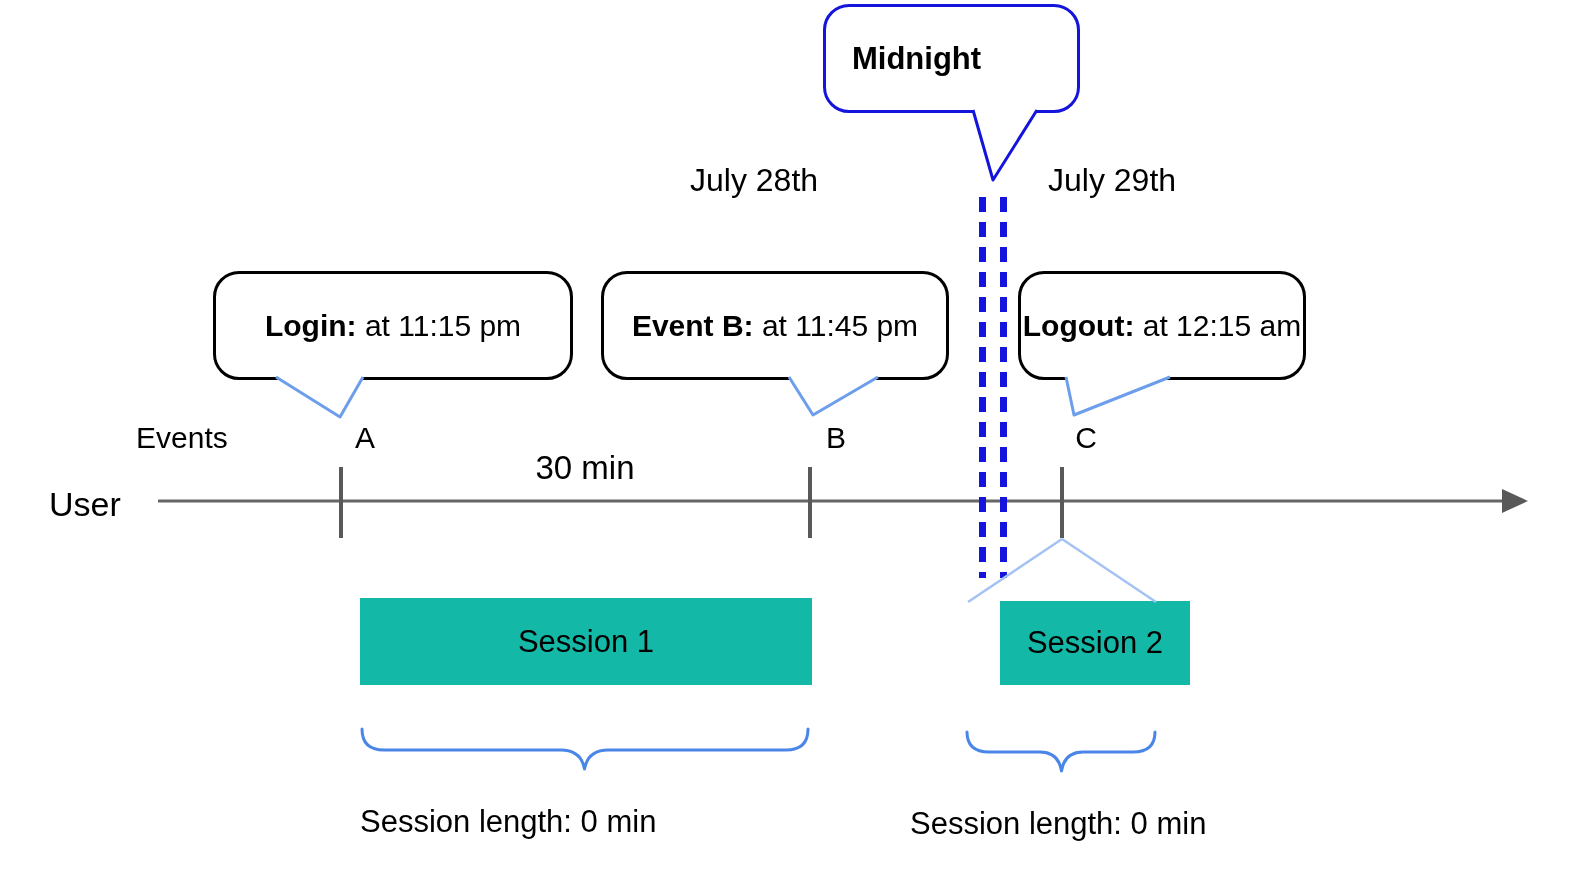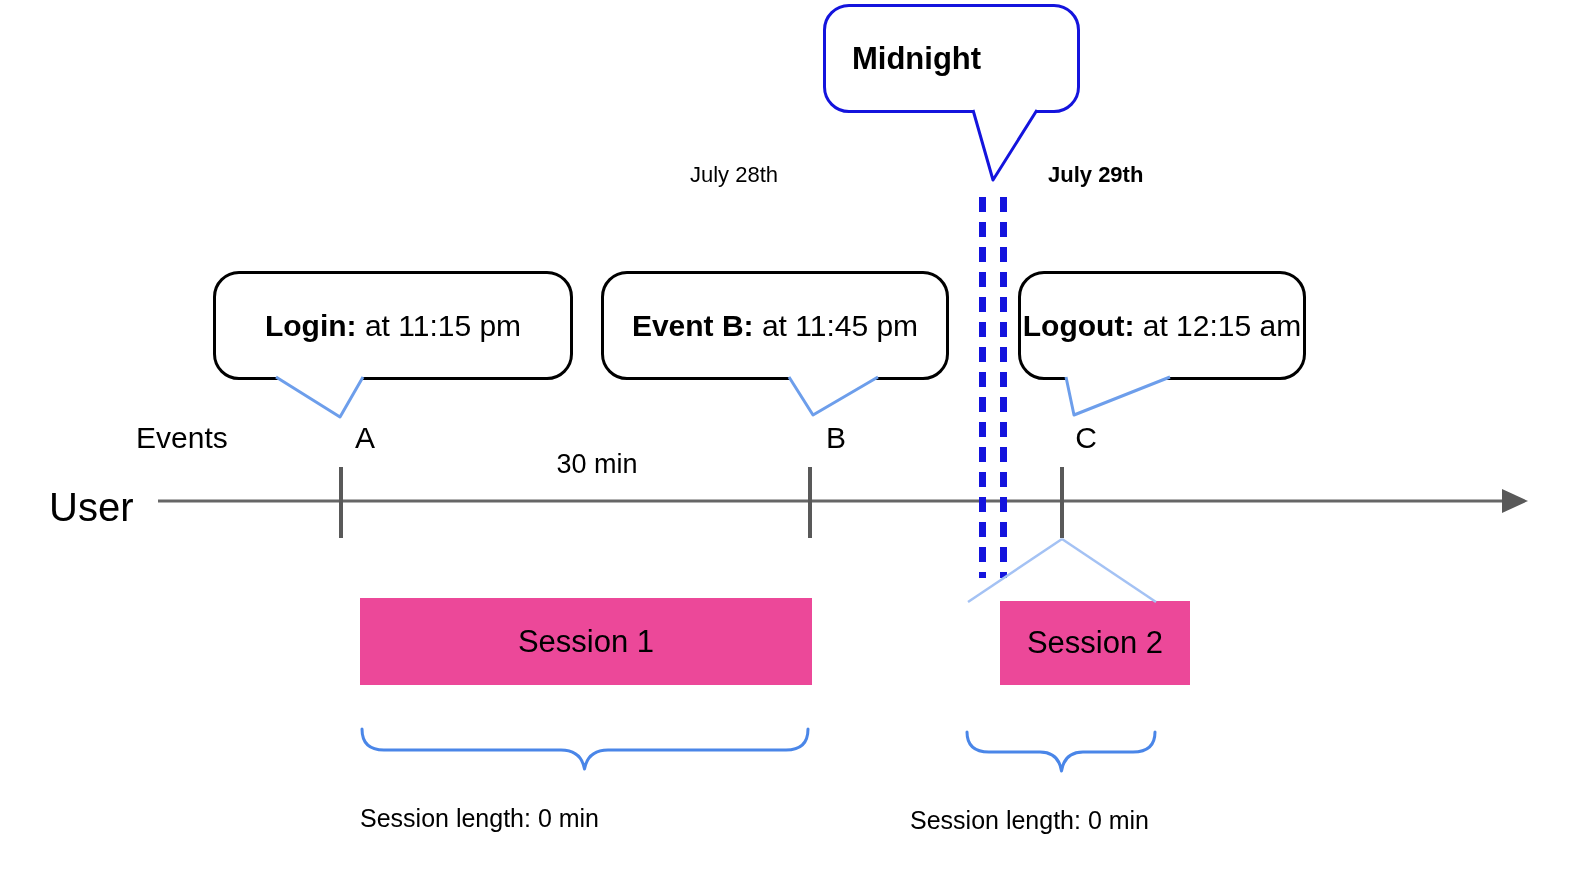--- a/index.html
+++ b/index.html
@@ -26,52 +26,52 @@
     box-sizing: border-box;
   }
   .bubble b { font-weight: 700; }
   .bubble.dark {
     border-color: #1414dd;
     justify-content: flex-start;
     padding-left: 26px;
     font-weight: 700;
     font-size: 31px;
   }
-  .datelabel { font-size: 22px; white-space: nowrap; }
+  .datelabel { font-size: 32px; white-space: nowrap; }
   .rowlabel  { font-size: 30px; white-space: nowrap; margin-left: 24px; }
   .center-x { transform: translateX(-50%); }
-  .userlabel { font-size: 40px; }
-  .interval  { font-size: 27px; margin-left: 12px; }
+  .userlabel { font-size: 34px; }
+  .interval  { font-size: 33px; }
   .session {
     position: absolute;
-    background: #ec4899;
+    background: #14b8a6;
     display: flex;
     align-items: center;
     justify-content: center;
     font-size: 31px;
     box-sizing: border-box;
   }
-  .seslen { font-size: 25px; white-space: nowrap; }
+  .seslen { font-size: 31px; white-space: nowrap; }
   #overlay {
     position: absolute;
     left: 0; top: 0;
     pointer-events: none;
   }
 </style>
 </head>
 <body>
 
 <div id="canvas">
 
   <div class="bubble dark" style="left:823px; top:4px; width:257px; height:109px;">
     <span>Midnight</span>
   </div>
 
   <div class="abs datelabel" style="left:690px; top:162px;">July 28th</div>
-  <div class="abs datelabel" style="left:1048px; top:162px;font-weight:bold;">July 29th</div>
+  <div class="abs datelabel" style="left:1048px; top:162px;">July 29th</div>
 
   <div class="bubble" style="left:213px; top:271px; width:360px; height:109px;">
     <span><b>Login:</b><span> at 11:15 pm</span></span>
   </div>
   <div class="bubble" style="left:601px; top:271px; width:348px; height:109px;">
     <span><b>Event B:</b><span> at 11:45 pm</span></span>
   </div>
   <div class="bubble" style="left:1018px; top:271px; width:288px; height:109px;">
     <span><b>Logout:</b><span> at 12:15 am</span></span>
   </div>

